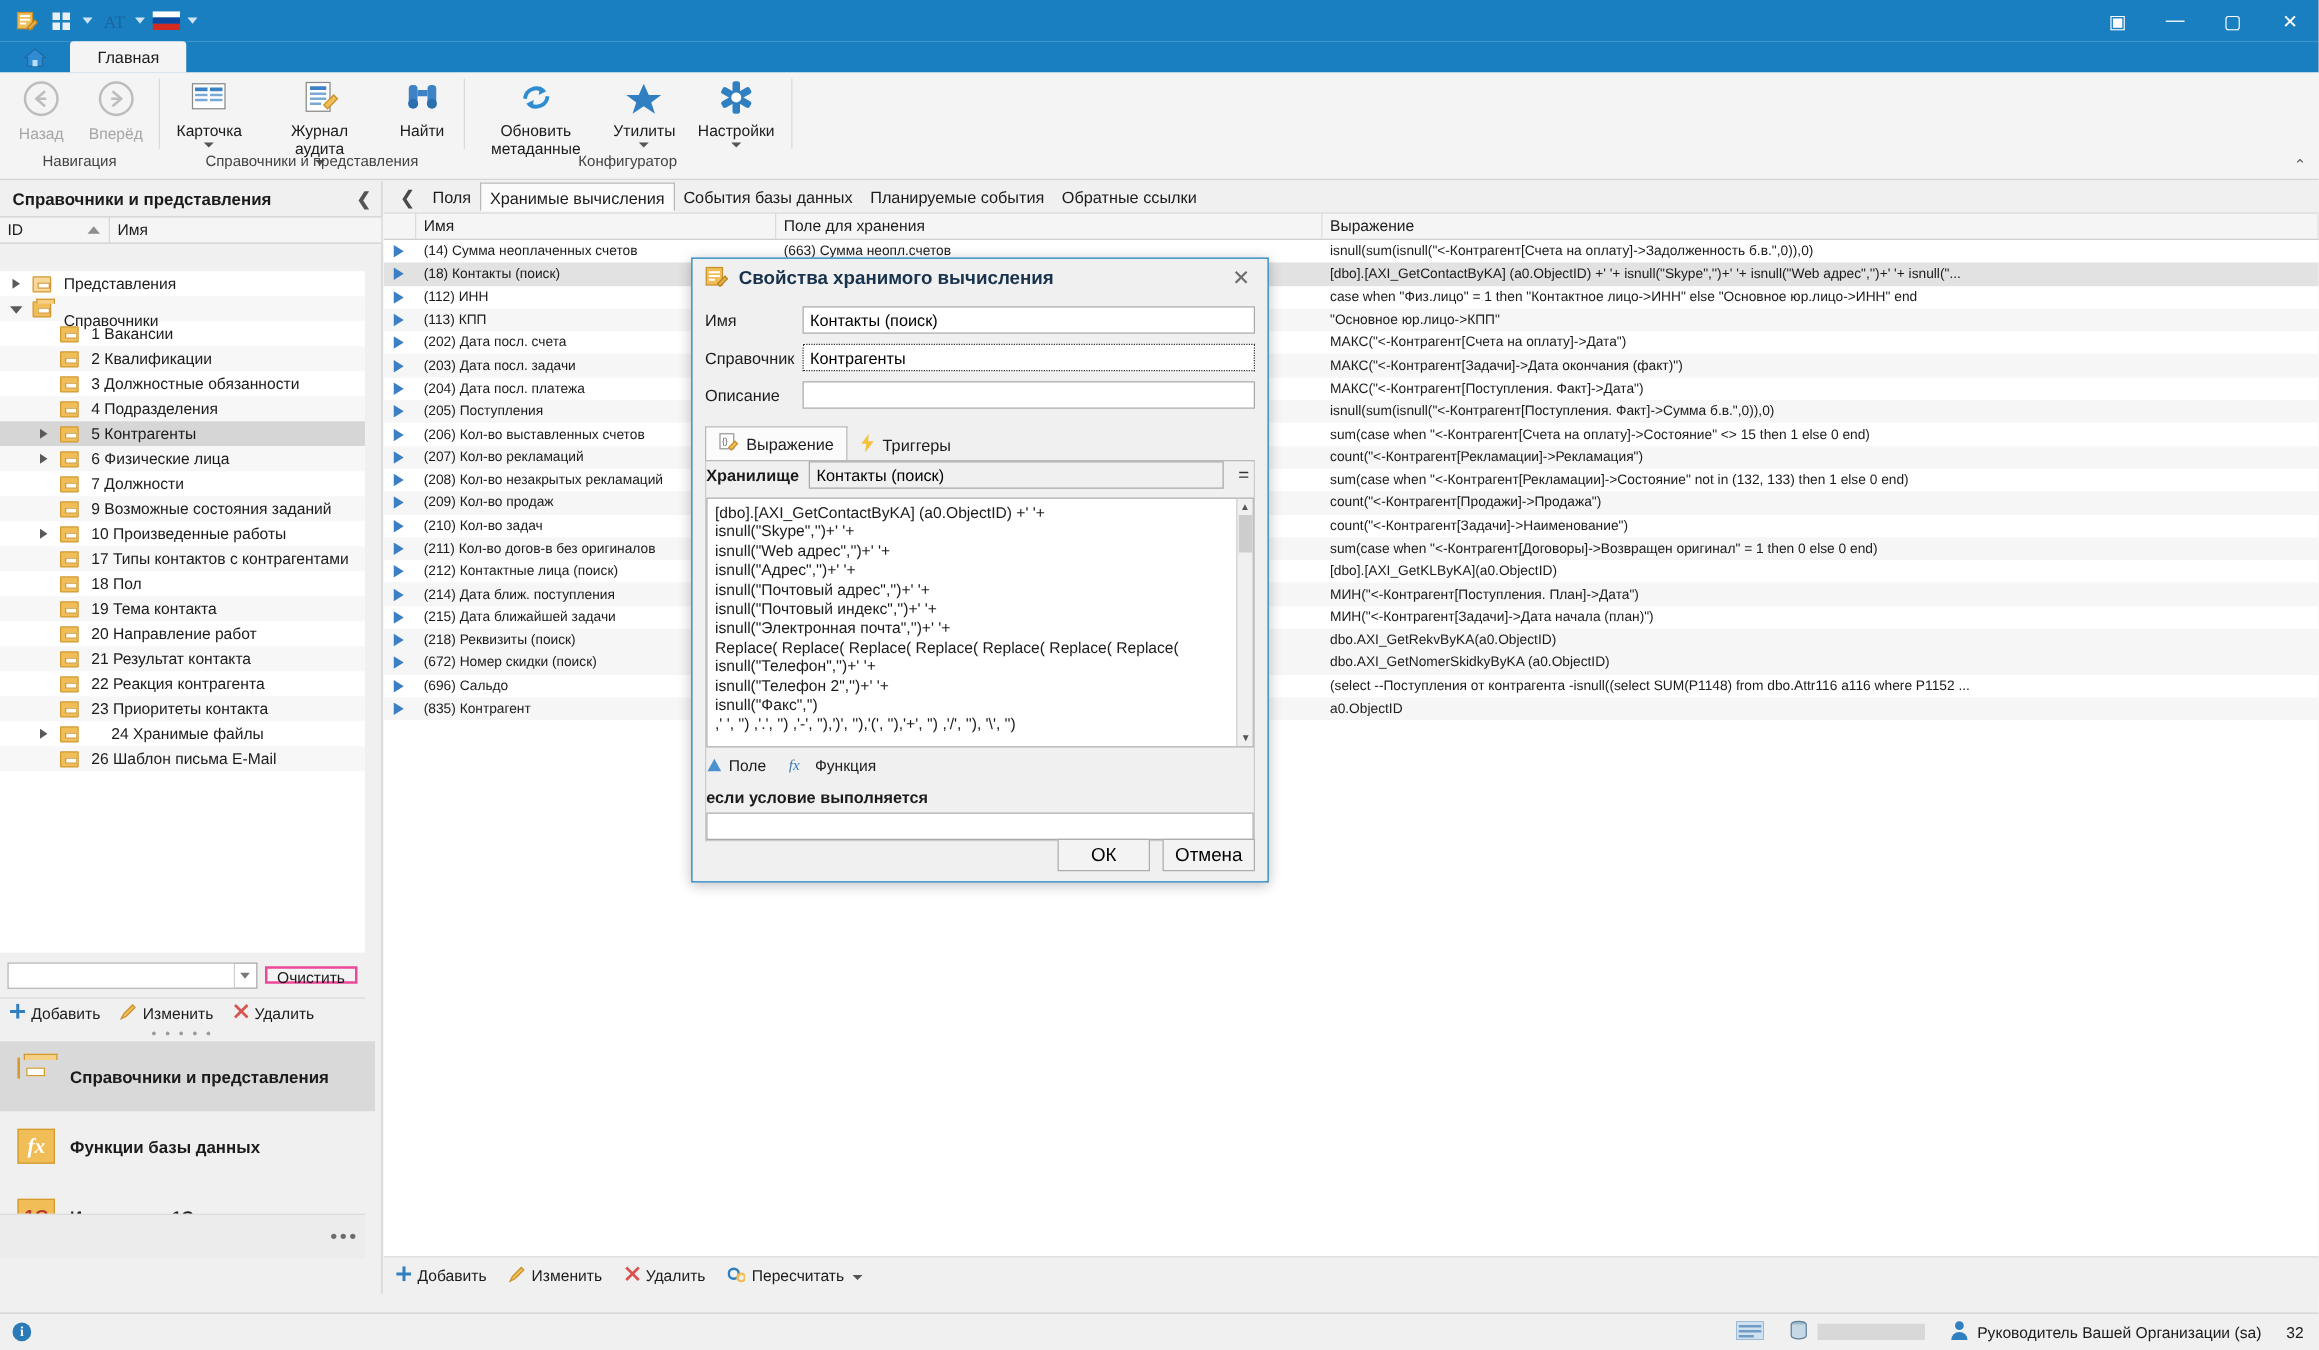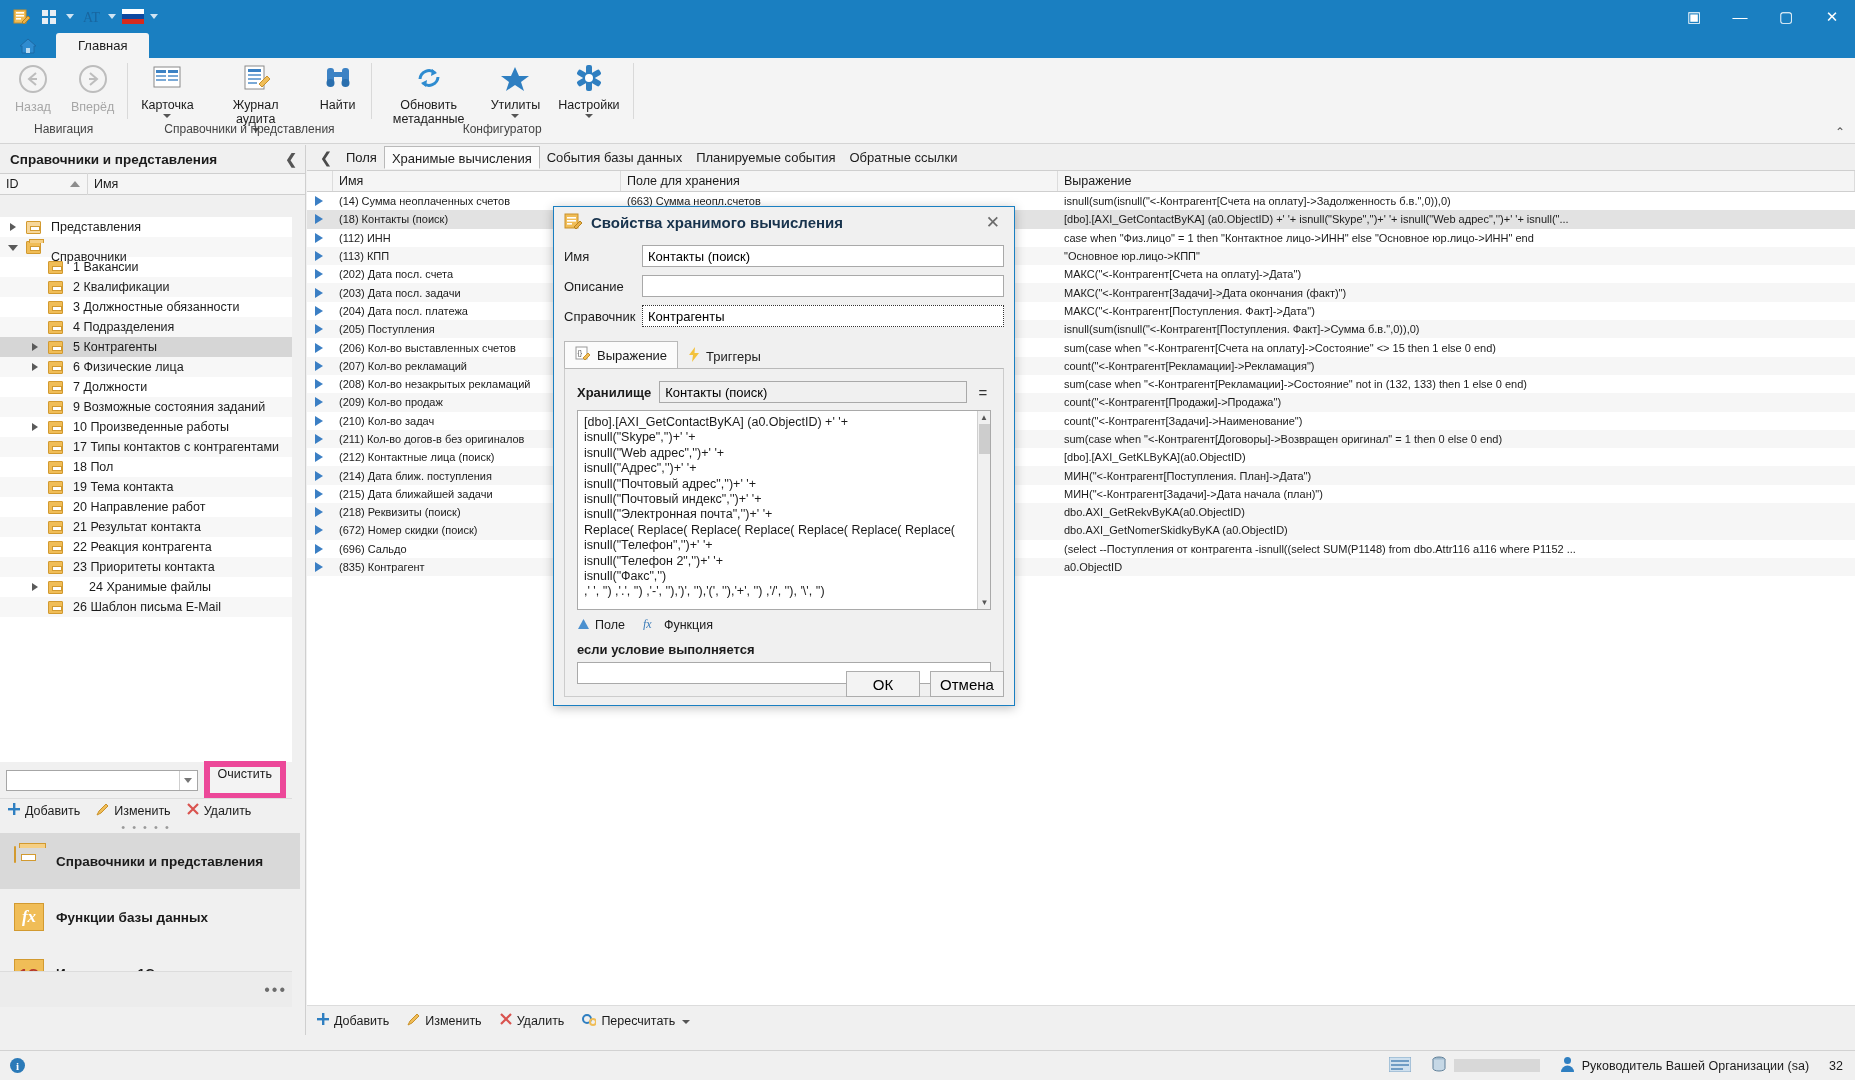--- a/index.html
+++ b/index.html
@@ -98,21 +98,21 @@
     width:15px;height:13px;background:#f0bd57;border:1px solid #d29a30;border-radius:1px;position:relative;display:inline-block;
   }
   .folder-ic::after{ content:""; position:absolute; left:3px; top:4px; width:8px;height:3px;background:#fff;border:1px solid #d29a30;}
   .folder-ic.stack::before{
     content:""; position:absolute; left:2px; top:-3px; width:13px;height:3px;background:#f5cf84;border:1px solid #d29a30;border-bottom:none;
   }
   .folder-ic.view{ background:#f7d79a; }
   .lp-filter{ position:absolute; top:620px; left:0; width:292px; height:30px; display:flex; align-items:center; gap:6px; padding:0 6px;}
   .combo{ flex:1; height:21px; border:1px solid #a6a6a6; background:#fff; display:flex; align-items:center;}
   .combo-btn{ width:19px;height:19px;border-left:1px solid #cfcfcf;display:flex;align-items:center;justify-content:center;margin-left:auto;}
-  .btn-clear{ height:38px; border:6px solid #ec4899; background:#f3f3f3; font-size:12.5px; padding:0 8px; cursor:pointer;}
+  .btn-clear{ height:14px; border:2px solid #ec4899; background:#f3f3f3; font-size:12.5px; padding:0 8px; cursor:pointer;}
   .lp-actions{ position:absolute; top:653px; left:0; width:292px; height:24px; display:flex; align-items:center; gap:16px; padding-left:8px; font-size:12.5px; border-top:1px solid #dcdcdc;}
   .act{ display:flex; align-items:center; gap:5px; cursor:pointer;}
   .grip{ position:absolute; top:676px; left:0; width:292px; text-align:center; color:#9a9a9a; letter-spacing:2px; font-size:11px;}
   .navitem{
     position:absolute; left:0; width:300px; height:56px; display:flex; align-items:center; gap:12px; padding-left:14px;
     cursor:pointer; font-weight:bold; font-size:13.5px;
   }
   .navitem.active{ background:#d9d9d9; }
   .navicon{ width:30px;height:28px; position:relative; }
   .nav-folder{ width:27px;height:24px;background:#f0bd57;border:1px solid #d29a30;border-radius:1px;position:relative;}
@@ -152,21 +152,21 @@
   .dlg-title .t{ font-weight:bold; font-size:15px; color:#18334d;}
   .dlg-close{ margin-left:auto; color:#6b6b6b; font-size:17px; cursor:pointer; padding:0 6px;}
   .dlg-body{ position:absolute; left:10px; right:10px; top:34px; bottom:8px; }
   .frm-row{ display:flex; align-items:center; height:30px; }
   .frm-lbl{ width:78px; font-size:13px; }
   .frm-inp{ flex:1; height:22px; border:1px solid #a9a9a9; background:#fff; font-size:13px; padding:2px 5px; line-height:18px;}
   .frm-inp.dotted{ border:1px dotted #333; }
   .dtabs{ display:flex; margin-top:10px; align-items:flex-end; }
   .dtab{ display:flex; align-items:center; gap:6px; padding:4px 10px; font-size:13px; cursor:pointer;}
   .dtab.active{ background:#fbfbfb; border:1px solid #b9b9b9; border-bottom:1px solid #fbfbfb; }
-  .dpanel{ border:1px solid #cccccc; border-top:1px solid #b9b9b9; background:#f0f0f0; padding:12px; position:relative; margin-top:-1px;}
+  .dpanel{ border:1px solid #cccccc; border-top:1px solid #b9b9b9; background:#f0f0f0; padding:0; position:relative; margin-top:-1px;}
   .store-row{ display:flex; align-items:center; gap:8px; }
   .store-lbl{ font-weight:bold; font-size:13px; }
   .store-inp{ flex:1; height:22px; border:1px solid #a9a9a9; background:#f0f0f0; font-size:13px; padding:2px 5px;}
   .eq{ width:16px; text-align:center; font-size:15px; color:#333;}
   .expr-box{ margin-top:7px; height:200px; border:1px solid #a9a9a9; background:#fff; position:relative; overflow:hidden;}
   .expr-text{ font-size:12.5px; line-height:15.4px; padding:4px 6px; white-space:pre; color:#1b1b1b;}
   .sb{ position:absolute; right:0; top:0; width:13px; height:100%; background:#f0f0f0; border-left:1px solid #cfcfcf;}
   .sb-up,.sb-dn{ height:13px; display:flex;align-items:center;justify-content:center;font-size:8px;color:#555;}
   .sb-thumb{ position:absolute; top:13px; left:1px; width:11px; height:30px; background:#cdcdcd;}
   .ftools{ display:flex; gap:18px; margin-top:7px; font-size:12.5px; align-items:center;}
@@ -804,26 +804,26 @@
     </span>
     <span class="t">Свойства хранимого вычисления</span>
     <span class="dlg-close">✕</span>
   </div>
   <div class="dlg-body">
     <div class="frm-row">
       <div class="frm-lbl">Имя</div>
       <input class="frm-inp" value="Контакты (поиск)" style="">
     </div>
     <div class="frm-row">
+      <div class="frm-lbl">Справочник</div>
+      <input class="frm-inp dotted" value="Контрагенты" style="">
+    </div>
+    <div class="frm-row">
       <div class="frm-lbl">Описание</div>
       <input class="frm-inp" value="" style="">
-    </div>
-    <div class="frm-row">
-      <div class="frm-lbl">Справочник</div>
-      <input class="frm-inp dotted" value="Контрагенты" style="">
     </div>
 
     <div class="dtabs">
       <div class="dtab active">
         <span>
           <svg width="16" height="15" viewBox="0 0 16 15">
               <rect x="1" y="1" width="11" height="12" fill="#fff" stroke="#999"></rect>
               <text x="2.5" y="9" font-size="7" fill="#555" font-family="Liberation Sans, sans-serif">{}</text>
               <path d="M8 12 L13 7 L15 9 L10 14 Z" fill="#f0bd57" stroke="#c9912b"></path>
             </svg>

